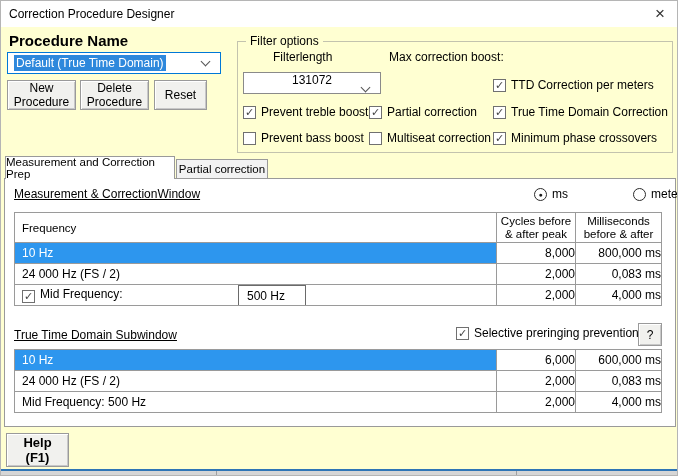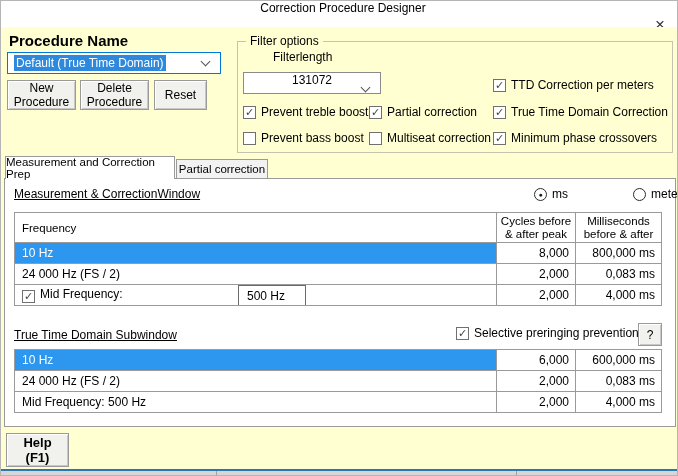--- a/index.html
+++ b/index.html
@@ -4,21 +4,21 @@
 <style>
   * { margin:0; padding:0; box-sizing:border-box; }
   html,body { background:#e8e8e8; }
   body { font-family:"Liberation Sans", sans-serif; color:#000; }
   .window {
     position:relative; width:678px; height:476px; background:#fff;
     border:1px solid #b5b5b5; overflow:hidden;
     font-size:12px;
   }
   
-  .titlebar { position:absolute; left:0; top:0; width:100%; height:26px; background:#ffffff; display:flex; align-items:center;flex-direction:column; }
+  .titlebar { position:absolute; left:0; top:0; width:100%; height:26px; background:#ffffff; display:flex; align-items:center; }
   .titlebar .title { padding-left:8px; font-size:12px; color:#000; }
   .titlebar .close { margin-left:auto; width:34px; height:26px; display:flex; align-items:center; justify-content:center; font-size:17px; color:#333; cursor:pointer; font-weight:300; }
   
   .client-bg { position:absolute; left:0; top:26px; width:100%; height:442px; background:#FFFFD2; }
   
   .bottom-strip { position:absolute; left:0; top:468px; width:100%; height:8px; background:#d6d6d6; border-top:2px solid #2E75B6; }
   .bottom-strip .divider { position:absolute; top:0; width:1px; height:6px; background:#a0a0a0; }
   
   .lbl { position:absolute; font-size:12px; white-space:nowrap; }
   .bold { font-weight:bold; }
@@ -50,21 +50,21 @@
   
   .tab { position:absolute; font-size:11.5px; display:flex; align-items:center; justify-content:center; cursor:pointer; }
   .tab.active { left:4px; top:155px; width:170px; height:23px; background:#fff; border:1px solid #9a9a9a; border-bottom:none; z-index:3; }
   .tab.inactive { left:175px; top:158px; width:92px; height:19px; background:#f2f2f2; border:1px solid #9a9a9a; border-bottom:none; z-index:1; }
   .panel { position:absolute; left:3px; top:177px; width:672px; height:249px; background:#fff; border:1px solid #9a9a9a; z-index:2; }
   .underlined { text-decoration:underline; font-size:12px; }
   
   table.grid { position:absolute; border-collapse:collapse; table-layout:fixed; background:#fff; }
   table.grid td { border:1px solid #9a9a9a; font-size:12px; overflow:hidden; white-space:nowrap; }
   table.grid td.freq { padding-left:7px; }
-  table.grid td.num { text-align:right; padding-right:6px;margin-left:42px; }
+  table.grid td.num { text-align:right; padding-right:0;margin-left:42px; }
   table.grid tr.hdr td { height:30px; font-size:11.5px; }
   table.grid tr.hdr td.ctr { text-align:center; line-height:13px; }
   table.grid tr.body td { height:21px; }
   td.hl { background:#2D96EE; color:#fff; }
   .midfreq-cell { position:relative; }
   .midfreq-cell .cb { vertical-align:-2px; margin-right:5px; }
   .inline-input { position:absolute; left:223px; top:0px; width:68px; height:21px; background:#fff; border:1px solid #6a6a6a; text-align:right; padding-right:20px; font-size:12px; display:flex; align-items:center; justify-content:flex-end; }
   
   .help-btn { left:5px; top:432px; width:63px; height:34px; font-weight:bold; font-size:13px; line-height:15px; }
   .exit-btn { position:absolute; left:604px; top:429px; width:69px; height:36px; background:#FFFF84; border:2px solid #bdbdbd; display:flex; align-items:center; justify-content:center; font-size:12px; cursor:pointer; }
@@ -96,20 +96,21 @@
   <div class="btn" style="left:79px; top:79px; width:69px; height:30px;">
     <span>Delete</span>
     <span>Procedure</span>
   </div>
   <div class="btn" style="left:153px; top:79px; width:53px; height:30px;">Reset</div>
 
   <div class="groupbox">
     <span class="legend">Filter options</span>
   </div>
   <div class="lbl" style="left:272px; top:49px;">Filterlength</div>
+  <div class="lbl" style="left:388px; top:49px;">Max correction boost:</div>
 
   <div class="combo" style="left:242px; top:71px; width:138px;flex-direction:column;">
     <span class="plain">131072</span>
     <span class="chev"></span>
   </div>
 
   <div class="cbrow" style="left:492px; top:77px;">
     <span class="cb">✓</span>
     <span>TTD Correction per meters</span>
   </div>

